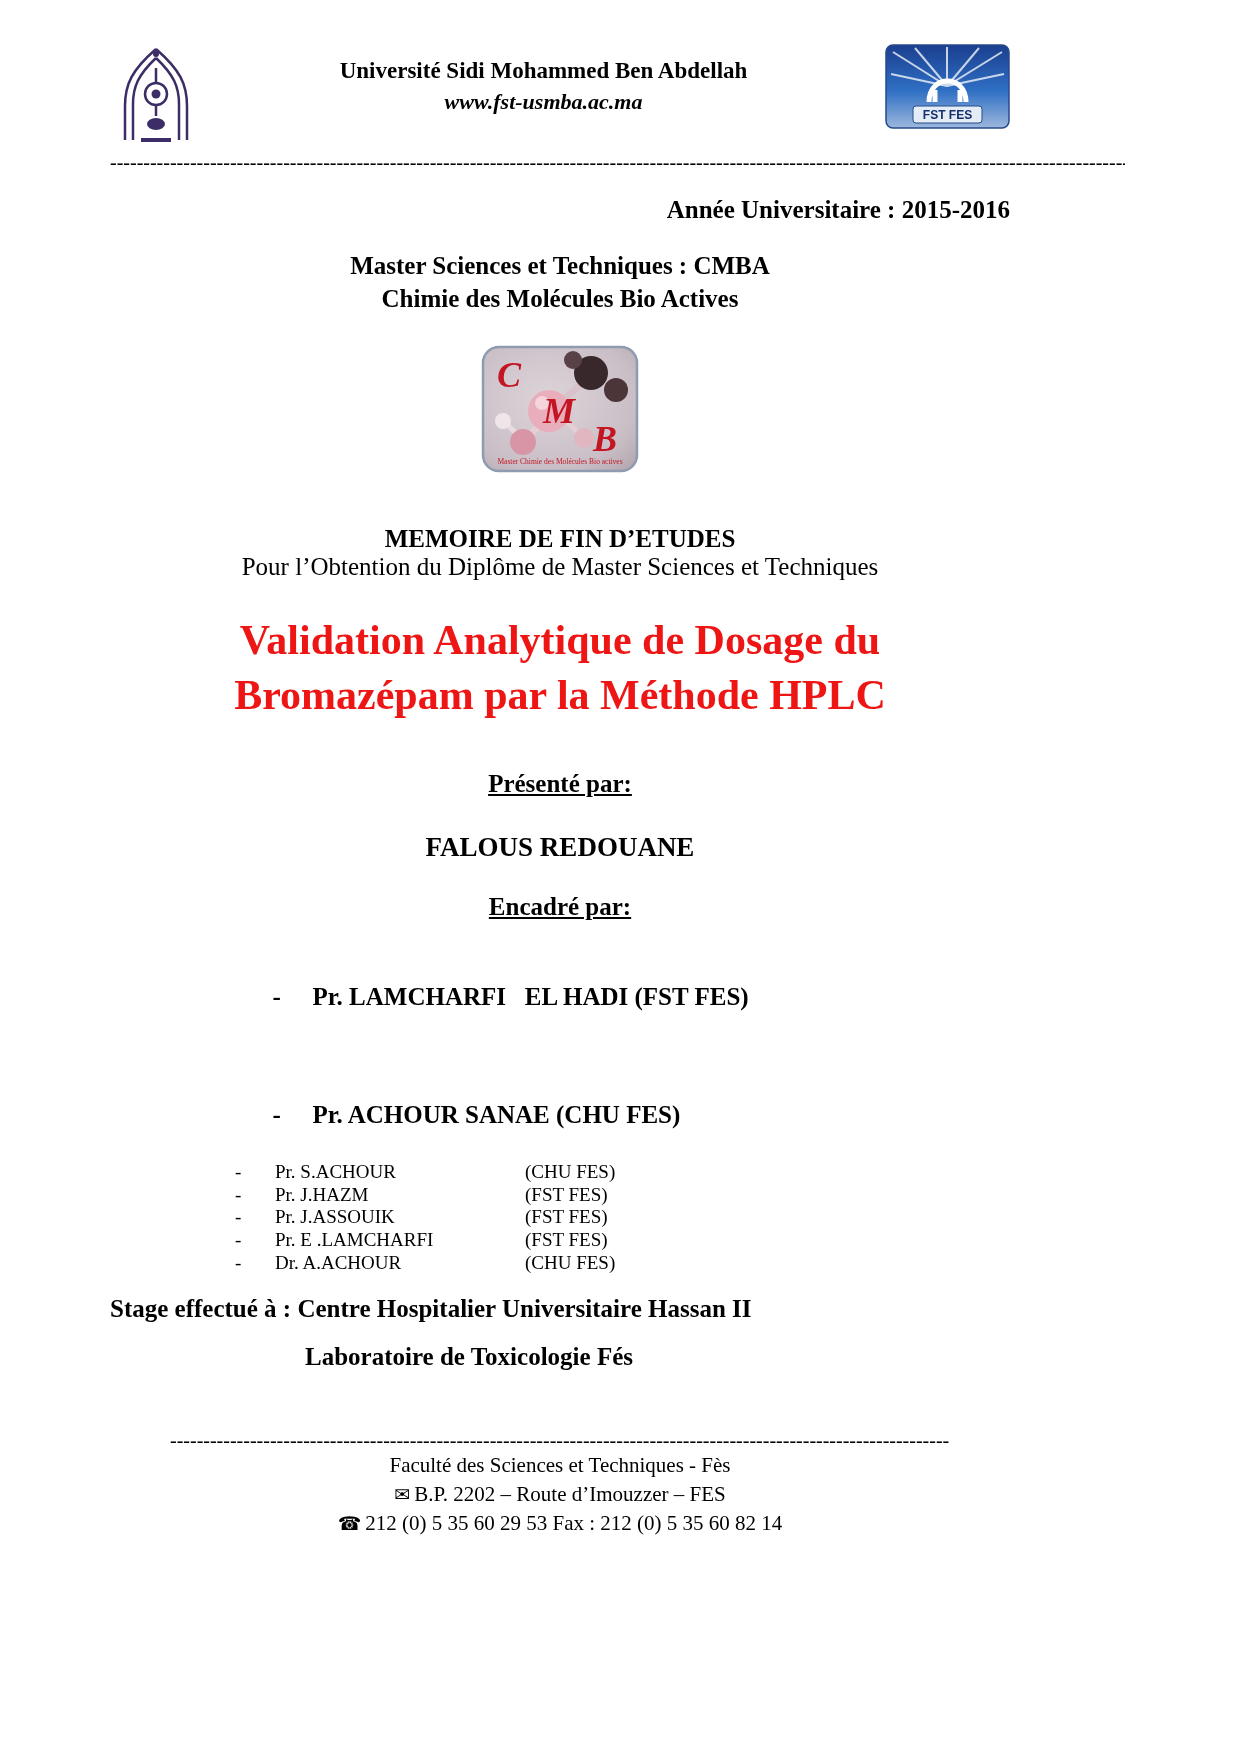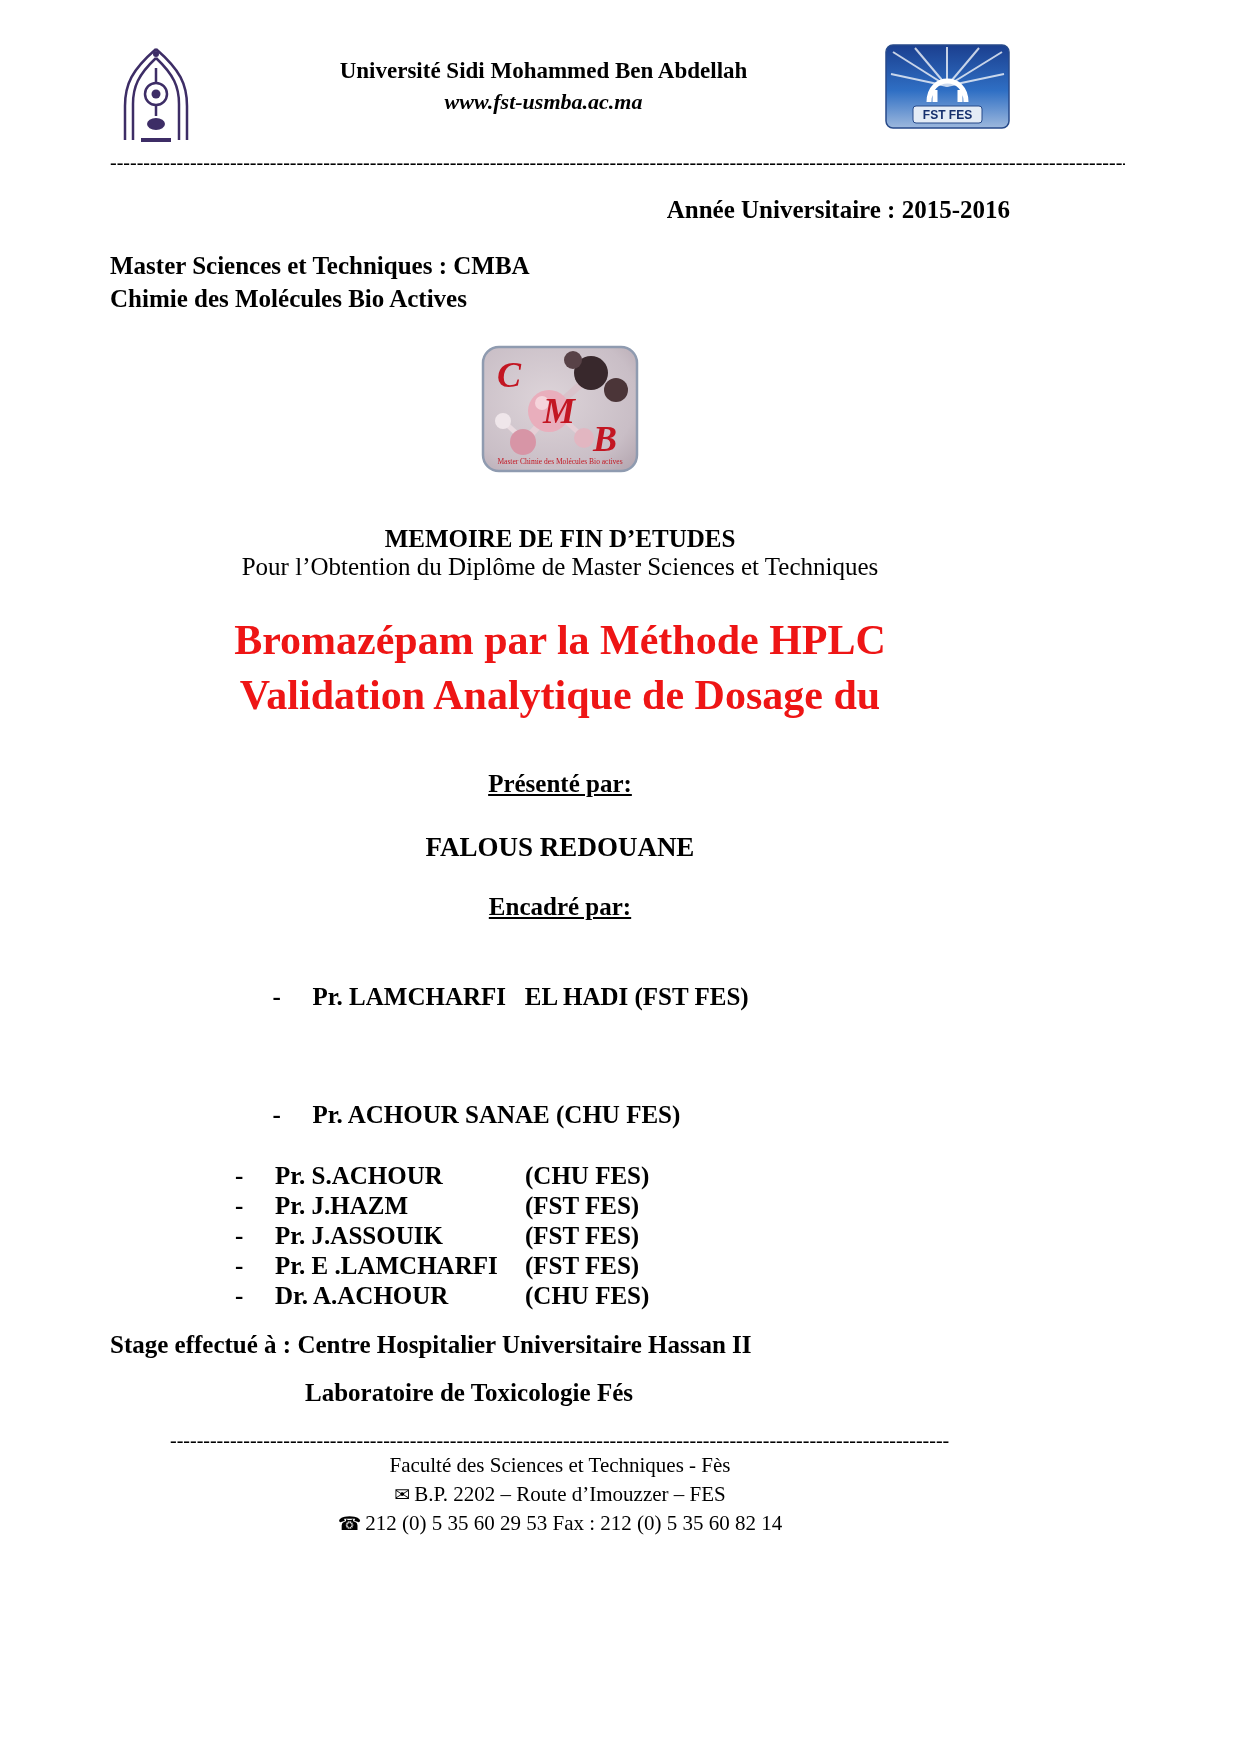--- a/index.html
+++ b/index.html
@@ -18,41 +18,41 @@
   .header { display:flex; justify-content:space-between; align-items:flex-start; padding-top:44px; }
   .header-center { flex:1; text-align:center; padding-top:12px; }
   .uni-name, .fac-name { font-weight:bold; font-size:23px; line-height:1.3; }
   .site-link { color:#000000; font-weight:bold; font-style:italic; font-size:22px; margin-top:3px; }
   .logo-box { flex:0 0 auto; }
 
   .divider { white-space:nowrap; overflow:hidden; font-size:20px; line-height:1; margin-top:4px; width:1015px; }
 
   .year { text-align:right; font-weight:bold; font-size:25px; margin-top:24px; padding-right:0px; }
 
-  .master-block { font-weight:bold; font-size:25px; margin-top:26px; line-height:1.3; }
+  .master-block { text-align:center; font-weight:bold; font-size:25px; margin-top:26px; line-height:1.3; }
 
   .cmb-wrap { text-align:center; margin-top:30px; }
 
   .memoire { text-align:center; font-weight:bold; font-size:25px; margin-top:48px; }
   .memoire-sub { text-align:center; font-size:25px; }
 
   .thesis-title { text-align:center; color:#ee1515; font-weight:bold; font-size:42px; line-height:1.32; margin-top:32px; }
 
   .presented-label, .supervised-label { text-align:center; font-weight:bold; font-size:25px; text-decoration:underline; }
   .presented-label { margin-top:46px; }
   .author { text-align:center; font-weight:bold; font-size:27px; margin-top:34px; }
   .supervised-label { margin-top:30px; }
 
   .sup-row { padding-left:125px; font-weight:bold; font-size:25px; margin-top:34px; white-space:pre-wrap; }
   .bullet-cell { display:inline-block; width:40px; }
 
   .defense { padding-left:150px; font-weight:bold; font-size:25px; margin-top:28px; white-space:pre-wrap; }
 
   .jury-list { margin-top:4px; }
-  .jury-row { padding-left:125px; font-weight:bold; font-size:25px; line-height:1.2; }
+  .jury-row { padding-left:125px; font-weight:normal; font-size:19px; line-height:1.2; }
   .jury-name { display:inline-block; width:250px; }
 
   .internship1 { font-weight:bold; font-size:25px; margin-top:20px; }
   .internship2 { font-weight:bold; font-size:25px; margin-top:20px; padding-left:195px; }
 
   .footer { position:absolute; left:110px; top:1430px; width:900px; text-align:center; }
   .footer-divider { width:780px; margin:0 auto; white-space:nowrap; overflow:hidden; font-size:20px; line-height:1; }
   .footer-line { font-size:21px; line-height:1.28; margin-top:2px; }
   .footer-icon { font-size:19px; margin-right:4px; }
 </style>
@@ -150,22 +150,22 @@
           <text x="112" y="106" font-size="36">B</text>
         </g>
         <text x="79" y="119" text-anchor="middle" font-size="7.5" fill="#c31622" font-family="Liberation Serif, serif">Master Chimie des Molécules Bio actives</text>
       </svg>
     </div>
 
     <div class="memoire">MEMOIRE DE FIN D’ETUDES</div>
     <div class="memoire-sub">Pour l’Obtention du Diplôme de Master Sciences et Techniques</div>
 
     <div class="thesis-title">
+      <div>Validation Analytique de Dosage du</div>
       <div>Bromazépam par la Méthode HPLC</div>
-      <div>Validation Analytique de Dosage du</div>
     </div>
 
     <div class="presented-label">Présenté par:</div>
     <div class="author">FALOUS REDOUANE</div>
 
     <div class="supervised-label">Encadré par:</div>
 
     <div class="sup-row">
       <span class="bullet-cell">-</span><span>Pr. LAMCHARFI   EL HADI (FST FES)</span>
     </div>

